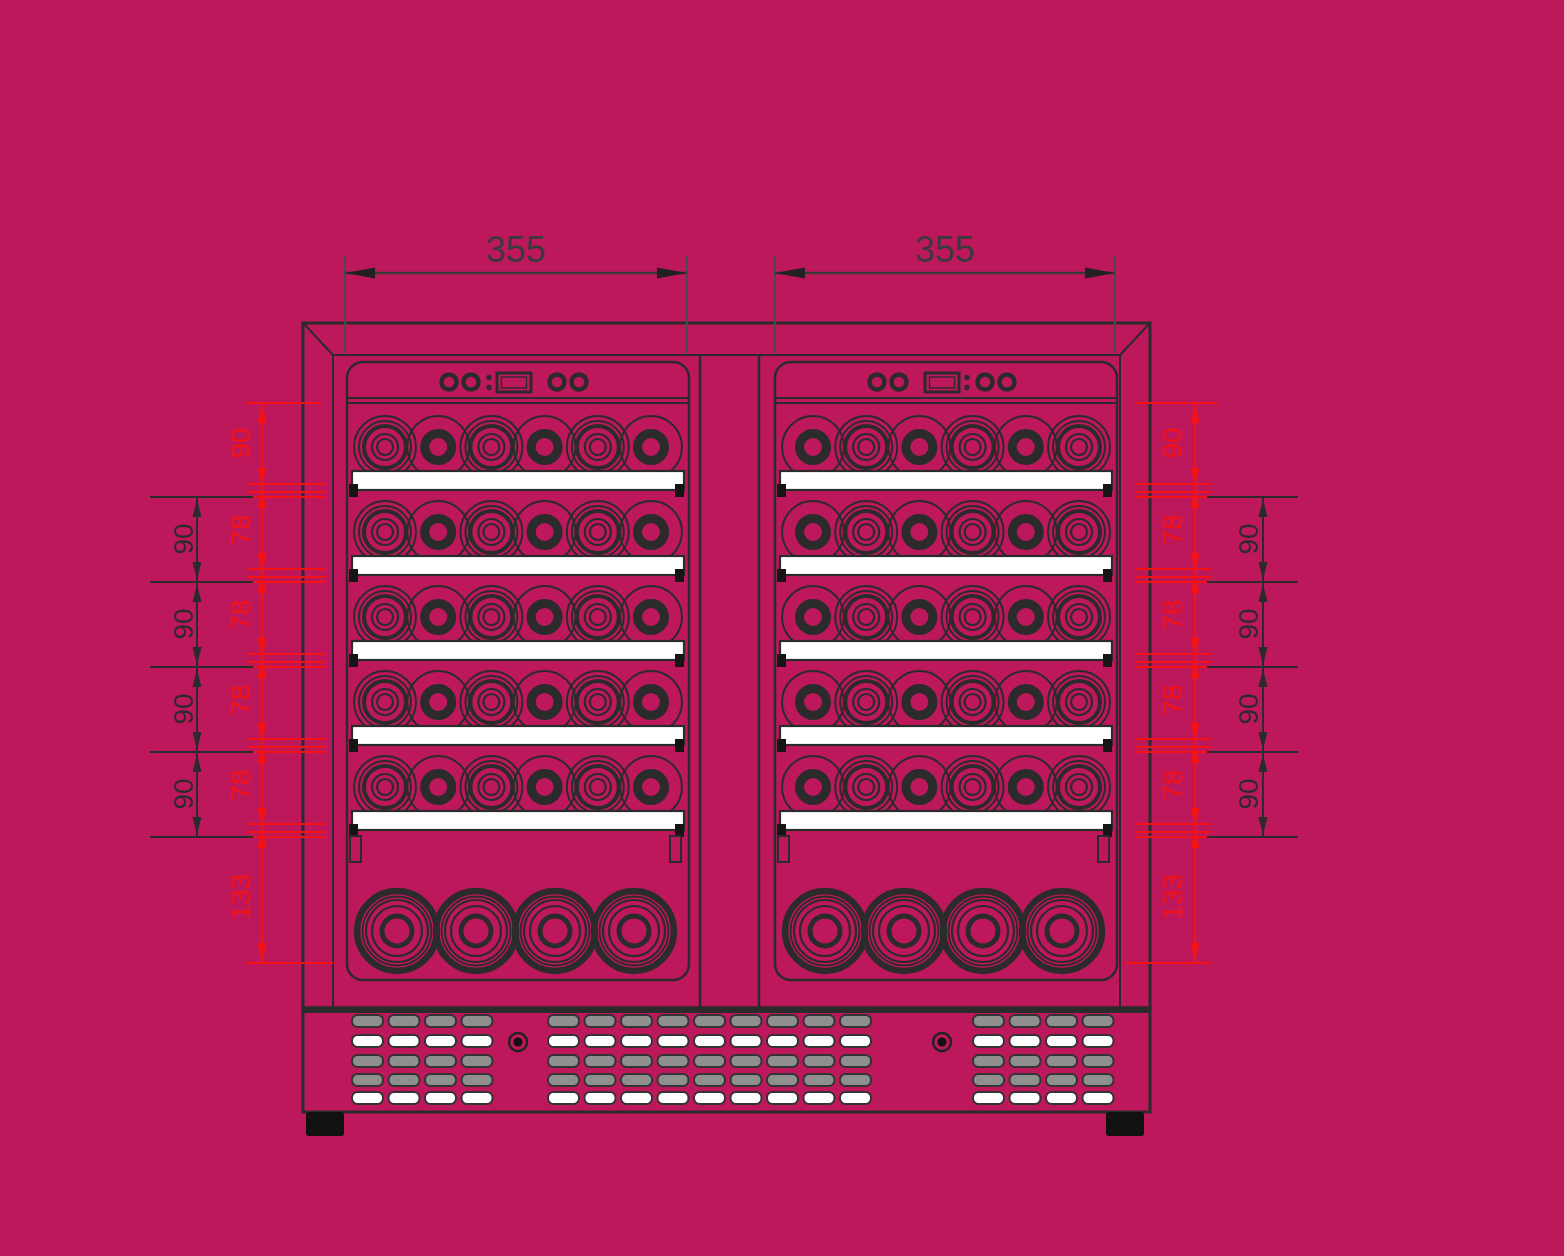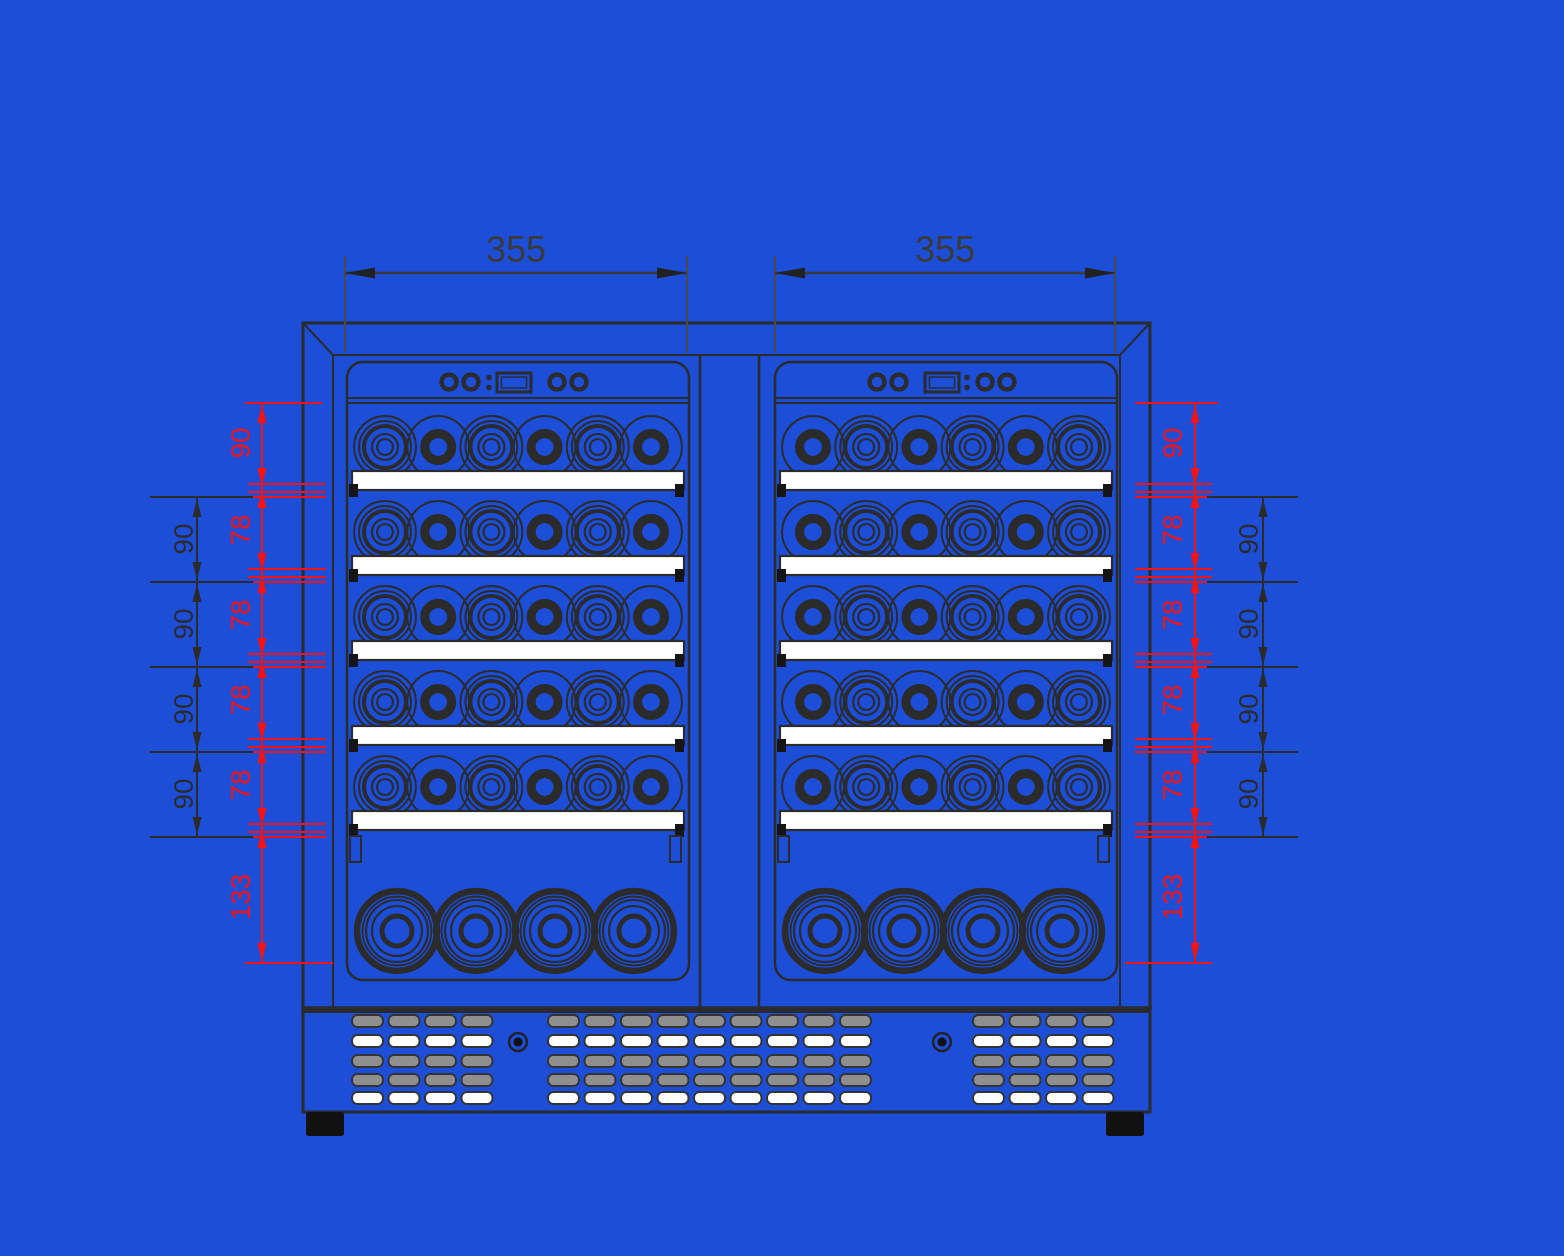--- a/index.html
+++ b/index.html
@@ -1,17 +1,17 @@
 <!DOCTYPE html>
 <html><head>
 <meta charset="utf-8">
 <style>
   html,body{margin:0;padding:0;background:#ffffff;}
   body{font-family:"Liberation Sans", sans-serif;}
-  #stage{width:1564px;height:1256px;position:relative;background:#1d4ed8;}
+  #stage{width:1564px;height:1256px;position:relative;background:#be185d;}
   svg{display:block}
   text{font-family:"Liberation Sans", sans-serif;}
   .dim-num{font-size:36px;fill:#3a3a3a;}
   .side-num{font-size:28px;}
   .red-num{fill:#f51212;}
   .blk-num{fill:#2b2b2b;}
 </style>
 </head>
 <body>
 

